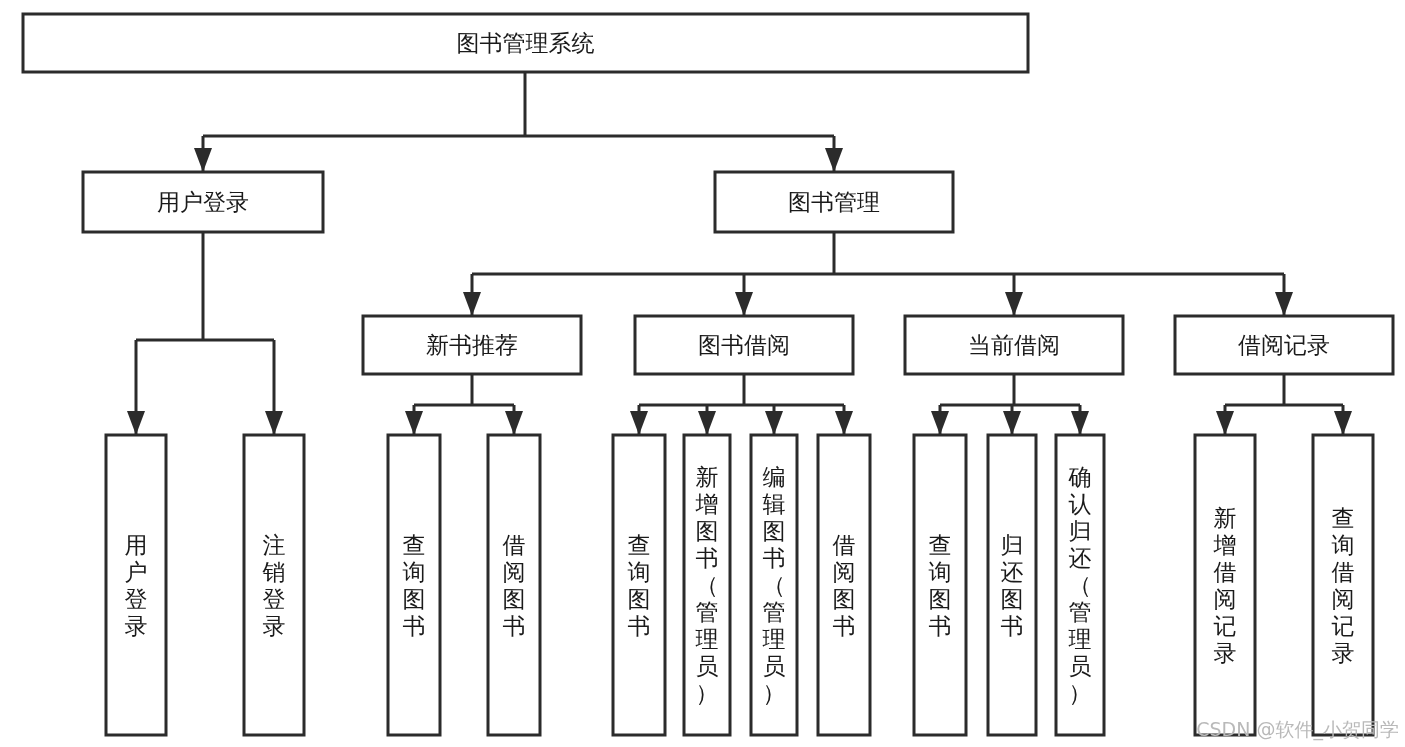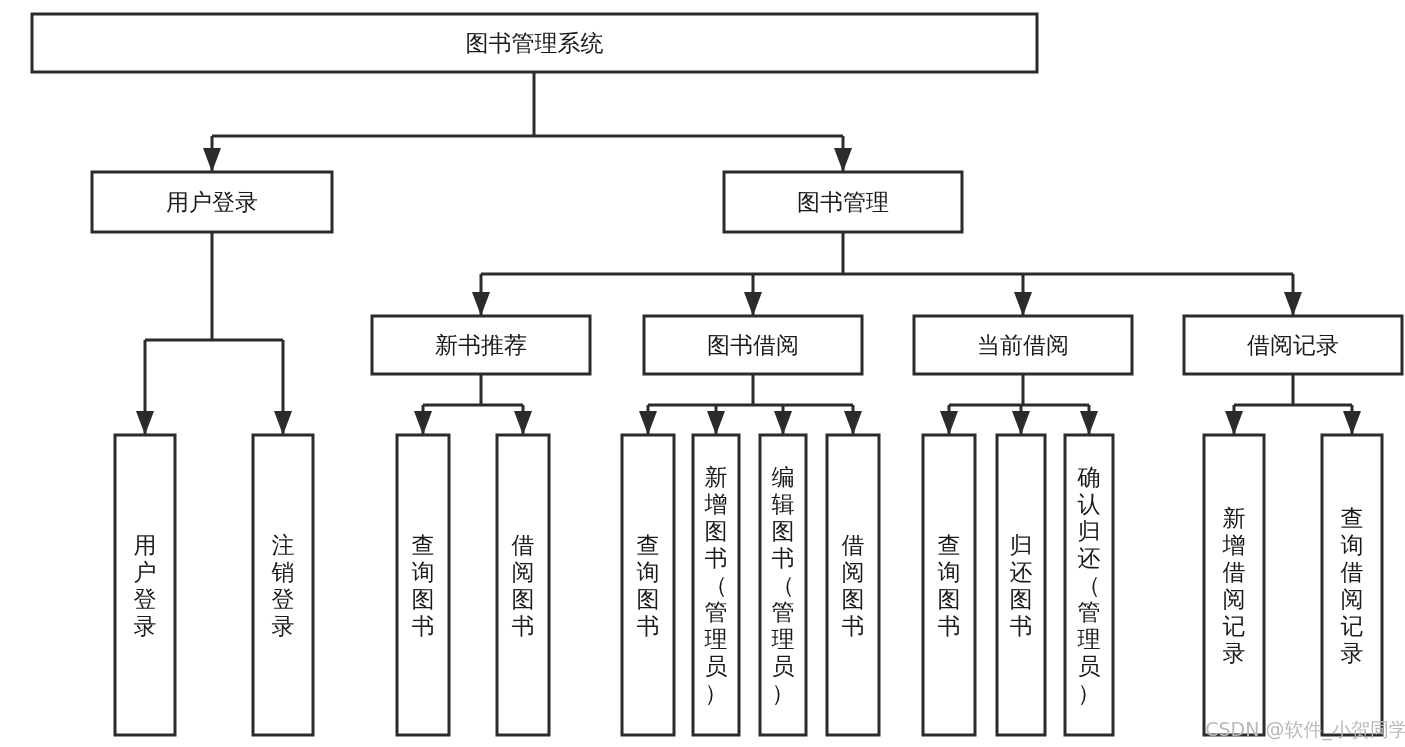--- a/index.html
+++ b/index.html
@@ -10,21 +10,21 @@
   }
   body {
     width: 1405px;
     height: 747px;
     font-family: "DejaVu Sans", "Liberation Sans", sans-serif;
     overflow: hidden;
     position: relative;
   }
   #diagram-root {
     position: absolute;
-    left: 12px;
+    left: 3px;
     top: 0;
     width: 1243px;
     height: 747px;
   }
   svg.flowchart {
     display: block;
     width: 1405px;
     height: 747px;
     background: #ffffff;
   }

